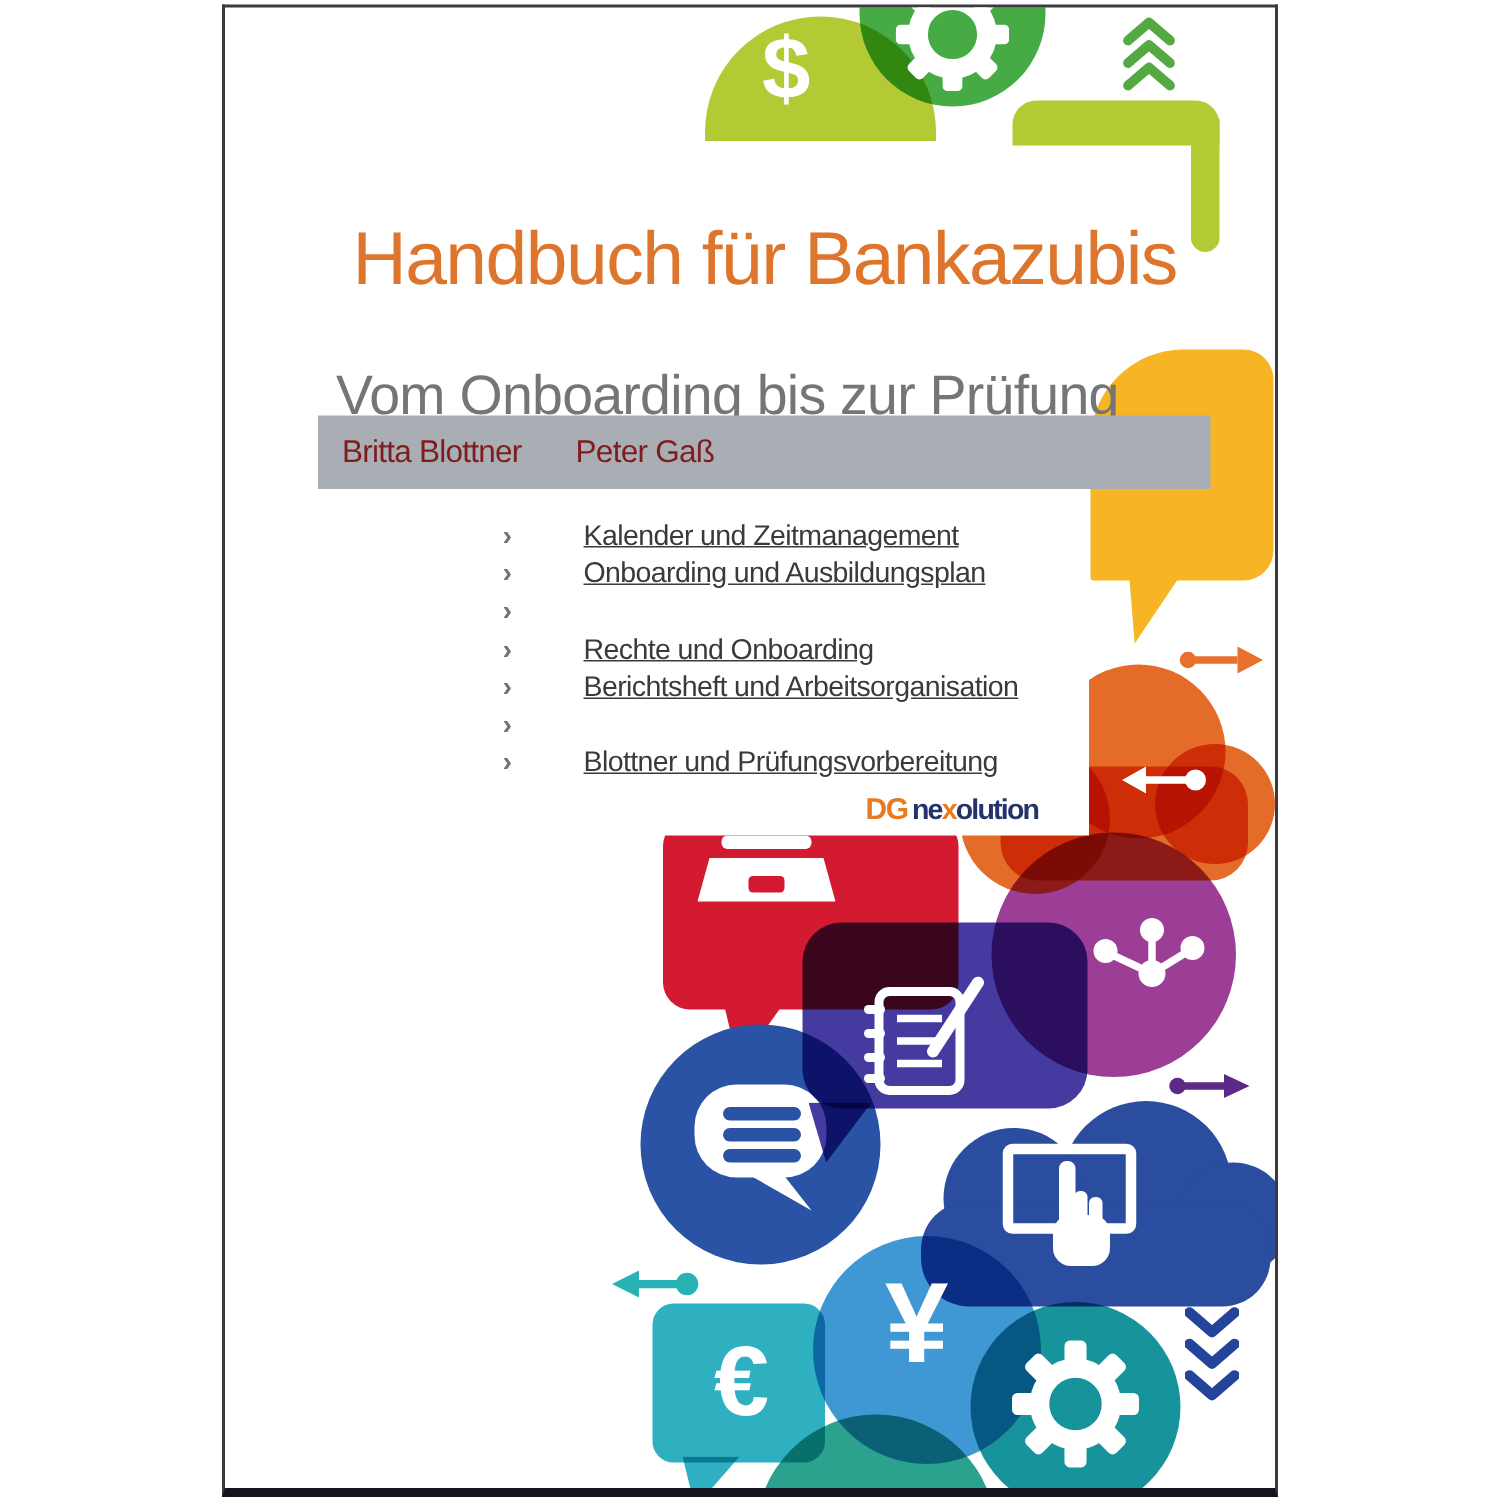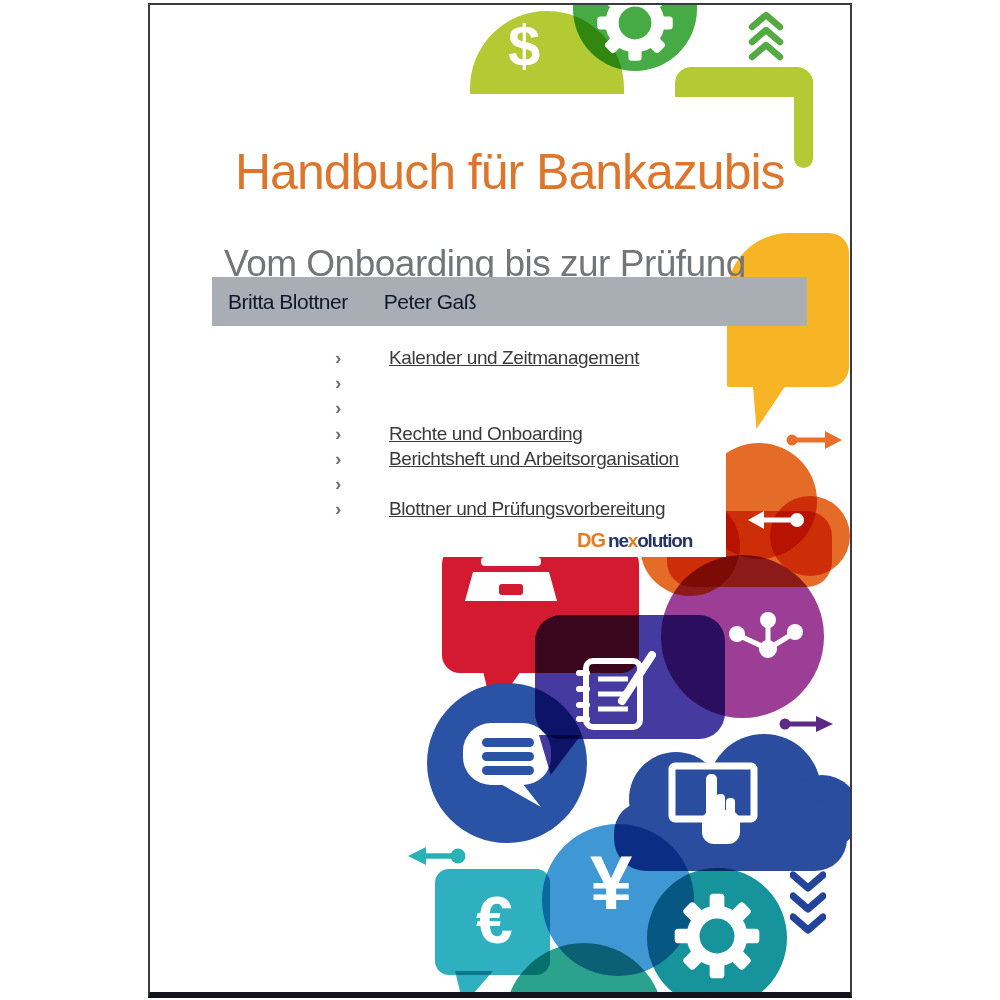--- a/index.html
+++ b/index.html
@@ -17,21 +17,21 @@
   .dollar-glyph{left:358px;top:12px;font-size:58px;font-weight:bold;color:#fff;}
   .top-gear-circle{left:423px;top:-58px;width:124px;height:124px;background:var(--c-green);}
   .lime-bar-h{left:525px;top:62px;width:138px;height:30px;border-radius:16px 16px 0 0;background:var(--c-lime);}
   .lime-bar-v{left:644px;top:74px;width:19px;height:89px;border-radius:0 0 10px 10px;background:var(--c-lime);}
 
   
   .title{left:60px;top:138px;font-size:50px;letter-spacing:-1px;color:var(--c-title_orange);white-space:nowrap;margin-left:25px;}
   .subtitle{left:74px;top:202px;font-size:37px;letter-spacing:-0.5px;color:var(--c-subtitle_gray);white-space:nowrap;margin-top:36px;}
   .author-bar{left:62px;top:272px;width:595px;height:49px;background:var(--c-bar_gray);
               display:flex;align-items:center;gap:36px;padding-left:16px;box-sizing:border-box;}
-  .author{color:#0f172a;font-size:21px;letter-spacing:-0.5px;white-space:nowrap;}
+  .author{color:#7f1d1d;font-size:21px;letter-spacing:-0.5px;white-space:nowrap;}
 
   
   .panel{left:150px;top:326px;width:426px;height:226px;background:#fff;}
   .topics{position:absolute;left:0;top:14px;width:100%;}
   .topic-row{position:relative;height:25.3px;display:flex;align-items:center;}
   .topic-bullet{position:absolute;left:35px;color:var(--c-bullet_gray);font-size:19px;font-weight:bold;}
   .topic-text{position:absolute;left:89px;color:var(--c-text_dark);font-size:19px;letter-spacing:-0.4px;white-space:nowrap;text-decoration:underline;}
   .logo{position:absolute;left:277px;top:198px;display:flex;align-items:center;}
   .logo-dg{color:var(--c-logo_orange);font-weight:bold;font-size:20px;letter-spacing:-1px;}
   .logo-name{color:var(--c-logo_navy);font-weight:bold;font-size:19px;letter-spacing:-1.2px;margin-left:3px;}
@@ -241,20 +241,21 @@
     </div>
 
     <div class="abs panel">
       <div class="topics">
           <div class="topic-row">
             <span class="topic-bullet">›</span>
             <span class="topic-text">Kalender und Zeitmanagement</span>
           </div>
           <div class="topic-row">
             <span class="topic-bullet">›</span>
+            <span class="topic-text">Onboarding und Ausbildungsplan</span>
           </div>
           <div class="topic-row">
             <span class="topic-bullet">›</span>
           </div>
           <div class="topic-row">
             <span class="topic-bullet">›</span>
             <span class="topic-text">Rechte und Onboarding</span>
           </div>
           <div class="topic-row">
             <span class="topic-bullet">›</span>

